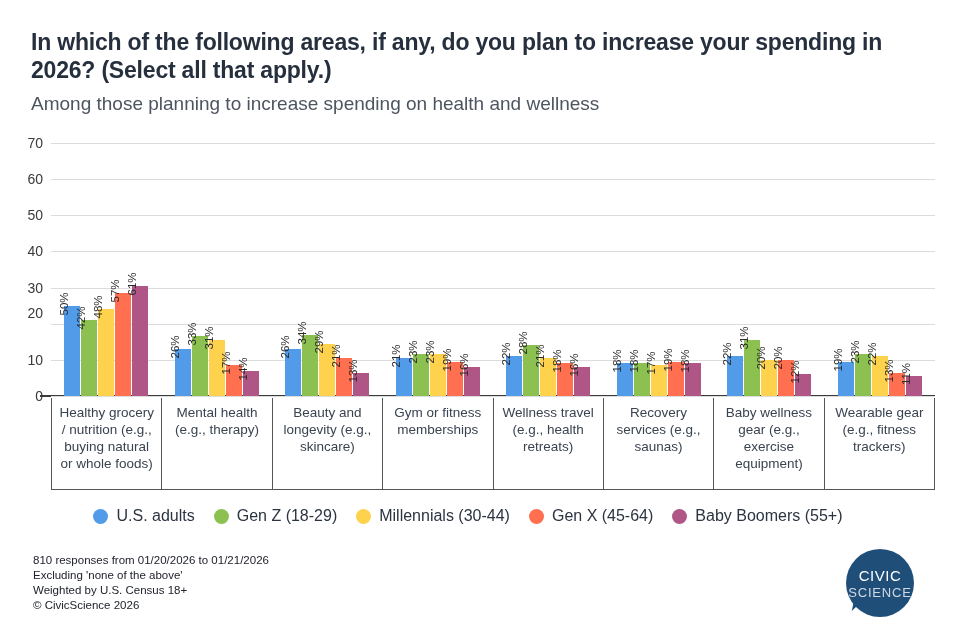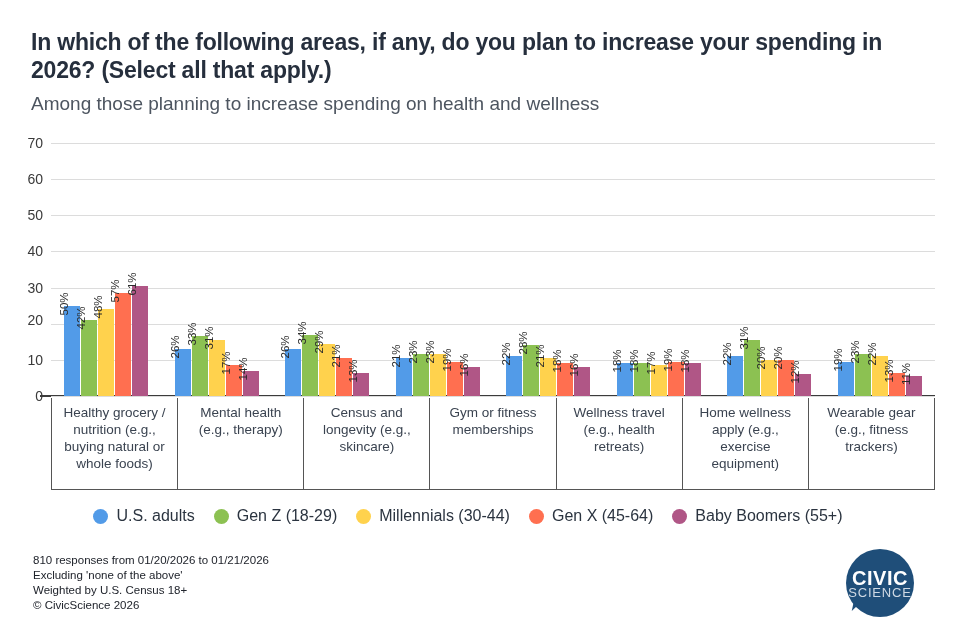--- a/index.html
+++ b/index.html
@@ -141,21 +141,21 @@
     left: 7px; top: 50px;
     width: 0; height: 0;
     border-left: 9px solid #1f4e79;
     border-bottom: 13px solid transparent;
     transform: rotate(12deg);
   }
   .logo-civic {
     position: absolute;
     left: 0; top: 18px; width: 68px;
     text-align: center;
-    font-size: 20px; font-weight: bold;
+    font-size: 15px; font-weight: normal;
     letter-spacing: 0.5px;
     color: #ffffff;
   }
   .logo-science {
     position: absolute;
     left: 0; top: 36px; width: 68px;
     text-align: center;
     font-size: 13px; font-weight: normal;
     letter-spacing: 0.8px;
     color: #cfd9e4;
@@ -169,21 +169,21 @@
   <div class="title">In which of the following areas, if any, do you plan to increase your spending in 2026? (Select all that apply.)</div>
   <div class="subtitle">Among those planning to increase spending on health and wellness</div>
 
   <div class="plot" id="plot">
     <div class="axis-base"></div>
   <div class="gridline" style="top: 253px;"></div>
       <div class="ytick" style="top: 253px;">0</div>
       <div class="gridline" style="top: 216.857px;"></div>
       <div class="ytick" style="top: 216.857px;">10</div>
       <div class="gridline" style="top: 180.714px;"></div>
-      <div class="ytick" style="top: 177px; text-align: right;">20</div>
+      <div class="ytick" style="top: 170px; text-align: right;">20</div>
       <div class="gridline" style="top: 144.571px;"></div>
       <div class="ytick" style="top: 144.571px;">30</div>
       <div class="gridline" style="top: 108.429px;"></div>
       <div class="ytick" style="top: 108.429px;">40</div>
       <div class="gridline" style="top: 72.2857px;"></div>
       <div class="ytick" style="top: 72.2857px;">50</div>
       <div class="gridline" style="top: 36.1429px;"></div>
       <div class="ytick" style="top: 36.1429px;">60</div>
       <div class="gridline" style="top: 0px;"></div>
       <div class="ytick" style="top: 0px;">70</div>
@@ -361,24 +361,25 @@
         <div class="barwrap" style="left: 81.25px; height: 19.8786px;">
           <div class="bar" style="height: 19.8786px; background: rgb(176, 86, 134);"></div>
           <div class="barlabel">11%</div>
         </div>
       </div>
     </div>
 
   <div class="catrow" id="catrow">
       <div class="cat">Healthy grocery / nutrition (e.g., buying natural or whole foods)</div>
       <div class="cat">Mental health (e.g., therapy)</div>
-      <div class="cat">Census and longevity (e.g., skincare)</div>
+      <div class="cat">Beauty and longevity (e.g., skincare)</div>
       <div class="cat">Gym or fitness memberships</div>
       <div class="cat">Wellness travel (e.g., health retreats)</div>
-      <div class="cat">Home wellness apply (e.g., exercise equipment)</div>
+      <div class="cat">Recovery services (e.g., saunas)</div>
+      <div class="cat">Baby wellness gear (e.g., exercise equipment)</div>
       <div class="cat">Wearable gear (e.g., fitness trackers)</div>
     </div>
 
   <div class="legend" id="legend">
       <div class="legend-item">
         <span class="legend-dot" style="background: rgb(82, 155, 232);"></span>
         <span>U.S. adults</span>
       </div>
       <div class="legend-item">
         <span class="legend-dot" style="background: rgb(140, 193, 82);"></span>

